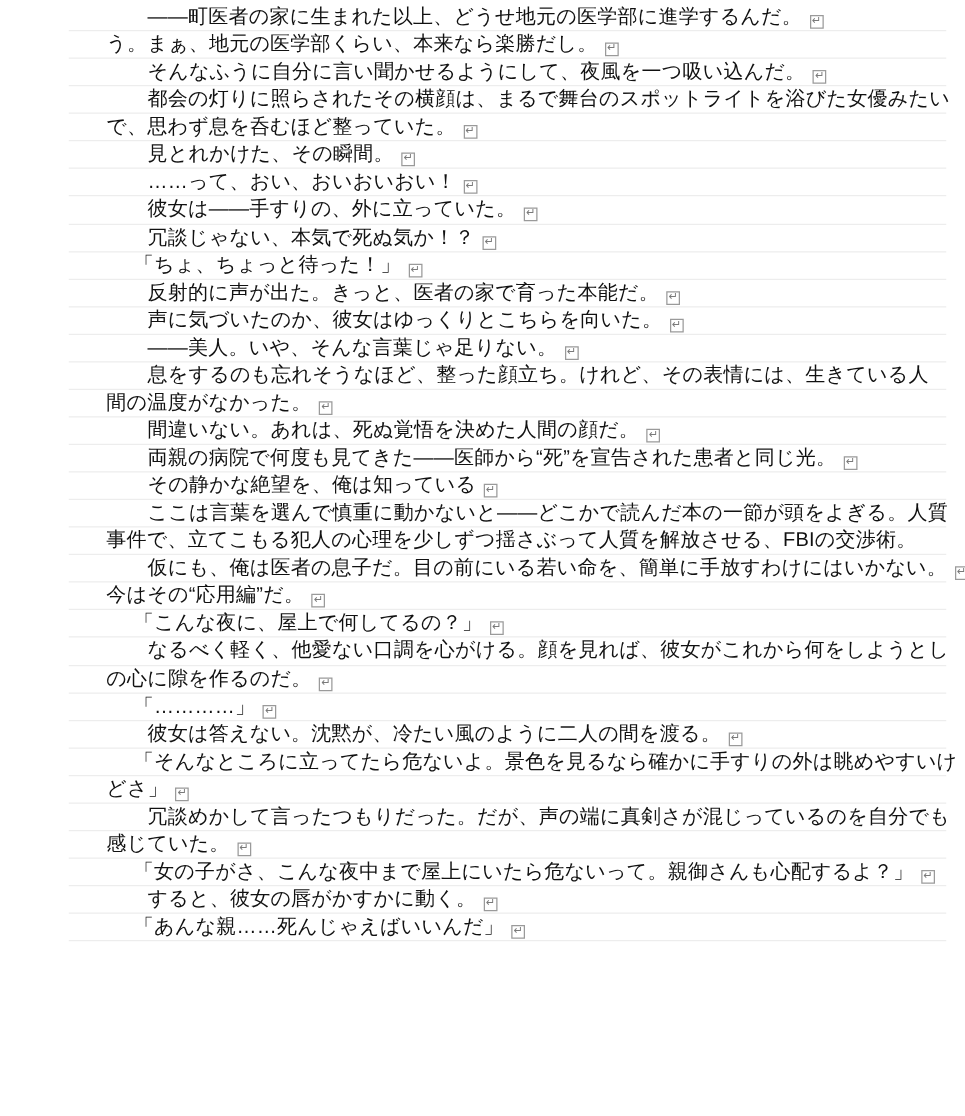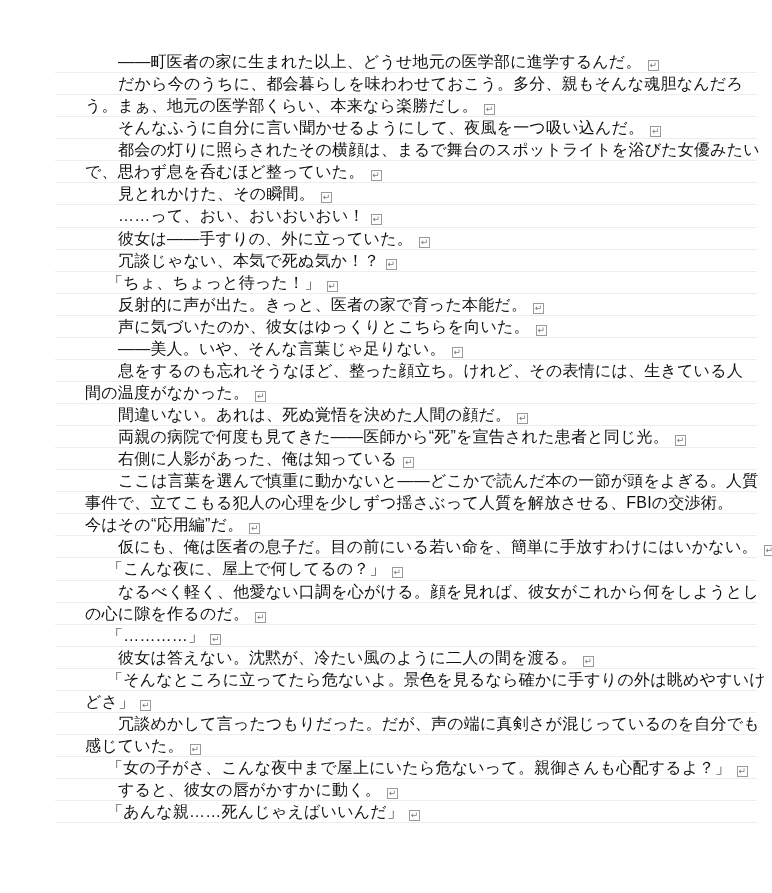--- a/index.html
+++ b/index.html
@@ -9,21 +9,20 @@
     width:772px;
     height:893px;
     overflow:hidden;
     font-family:"Liberation Sans","DejaVu Sans",sans-serif;
   }
   #doc{
     position:absolute;
     left:55px;
     top:3px;
     width:702px;
-    margin-top:48px;
   }
   .row{
     height:22.07px;
     box-sizing:border-box;
     border-bottom:1px solid var(--grid,#ededed);
     line-height:21px;
     font-size:16px;
     color:var(--ink,#111111);
     white-space:nowrap;
     padding-left:30px;
@@ -46,42 +45,41 @@
     font-family:"DejaVu Sans",sans-serif;
     font-size:9px;
     color:var(--markg,#7a7a7a);
   }
 </style>
 </head>
 <body style="background: rgb(255, 255, 255);">
 
 <div id="doc">
     <div class="row ind-para"><span class="ptxt">――町医者の家に生まれた以上、どうせ地元の医学部に進学するんだ。</span><span class="pmark">↵</span></div>
-    <div class="row ind-para"><span class="ptxt">だから今のうちに、都会暮らしを味わわせておこう。多分、親もそんな魂胆なんだろ</span></div>
     <div class="row"><span class="ptxt">う。まぁ、地元の医学部くらい、本来なら楽勝だし。</span><span class="pmark">↵</span></div>
     <div class="row ind-para"><span class="ptxt">そんなふうに自分に言い聞かせるようにして、夜風を一つ吸い込んだ。</span><span class="pmark">↵</span></div>
     <div class="row ind-para"><span class="ptxt">都会の灯りに照らされたその横顔は、まるで舞台のスポットライトを浴びた女優みたい</span></div>
     <div class="row"><span class="ptxt">で、思わず息を呑むほど整っていた。</span><span class="pmark">↵</span></div>
     <div class="row ind-para"><span class="ptxt">見とれかけた、その瞬間。</span><span class="pmark">↵</span></div>
     <div class="row ind-para"><span class="ptxt">……って、おい、おいおいおい！</span><span class="pmark">↵</span></div>
     <div class="row ind-para"><span class="ptxt">彼女は――手すりの、外に立っていた。</span><span class="pmark">↵</span></div>
     <div class="row ind-para"><span class="ptxt">冗談じゃない、本気で死ぬ気か！？</span><span class="pmark">↵</span></div>
     <div class="row ind-dlg"><span class="ptxt">「ちょ、ちょっと待った！」</span><span class="pmark">↵</span></div>
     <div class="row ind-para"><span class="ptxt">反射的に声が出た。きっと、医者の家で育った本能だ。</span><span class="pmark">↵</span></div>
     <div class="row ind-para"><span class="ptxt">声に気づいたのか、彼女はゆっくりとこちらを向いた。</span><span class="pmark">↵</span></div>
     <div class="row ind-para"><span class="ptxt">――美人。いや、そんな言葉じゃ足りない。</span><span class="pmark">↵</span></div>
     <div class="row ind-para"><span class="ptxt">息をするのも忘れそうなほど、整った顔立ち。けれど、その表情には、生きている人</span></div>
     <div class="row"><span class="ptxt">間の温度がなかった。</span><span class="pmark">↵</span></div>
     <div class="row ind-para"><span class="ptxt">間違いない。あれは、死ぬ覚悟を決めた人間の顔だ。</span><span class="pmark">↵</span></div>
     <div class="row ind-para"><span class="ptxt">両親の病院で何度も見てきた――医師から“死”を宣告された患者と同じ光。</span><span class="pmark">↵</span></div>
-    <div class="row ind-para"><span class="ptxt">右側に人影があった、俺は知っている</span><span class="pmark">↵</span></div>
+    <div class="row ind-para"><span class="ptxt">その静かな絶望を、俺は知っている</span><span class="pmark">↵</span></div>
     <div class="row ind-para"><span class="ptxt">ここは言葉を選んで慎重に動かないと――どこかで読んだ本の一節が頭をよぎる。人質</span></div>
     <div class="row"><span class="ptxt">事件で、立てこもる犯人の心理を少しずつ揺さぶって人質を解放させる、FBIの交渉術。</span></div>
+    <div class="row ind-para"><span class="ptxt">仮にも、俺は医者の息子だ。目の前にいる若い命を、簡単に手放すわけにはいかない。</span><span class="pmark">↵</span></div>
     <div class="row"><span class="ptxt">今はその“応用編”だ。</span><span class="pmark">↵</span></div>
-    <div class="row ind-para"><span class="ptxt">仮にも、俺は医者の息子だ。目の前にいる若い命を、簡単に手放すわけにはいかない。</span><span class="pmark">↵</span></div>
     <div class="row ind-dlg"><span class="ptxt">「こんな夜に、屋上で何してるの？」</span><span class="pmark">↵</span></div>
     <div class="row ind-para"><span class="ptxt">なるべく軽く、他愛ない口調を心がける。顔を見れば、彼女がこれから何をしようとし</span></div>
     <div class="row"><span class="ptxt">の心に隙を作るのだ。</span><span class="pmark">↵</span></div>
     <div class="row ind-dlg"><span class="ptxt">「…………」</span><span class="pmark">↵</span></div>
     <div class="row ind-para"><span class="ptxt">彼女は答えない。沈黙が、冷たい風のように二人の間を渡る。</span><span class="pmark">↵</span></div>
     <div class="row ind-dlg"><span class="ptxt">「そんなところに立ってたら危ないよ。景色を見るなら確かに手すりの外は眺めやすいけ</span></div>
     <div class="row"><span class="ptxt">どさ」</span><span class="pmark">↵</span></div>
     <div class="row ind-para"><span class="ptxt">冗談めかして言ったつもりだった。だが、声の端に真剣さが混じっているのを自分でも</span></div>
     <div class="row"><span class="ptxt">感じていた。</span><span class="pmark">↵</span></div>
     <div class="row ind-dlg"><span class="ptxt">「女の子がさ、こんな夜中まで屋上にいたら危ないって。親御さんも心配するよ？」</span><span class="pmark">↵</span></div>

